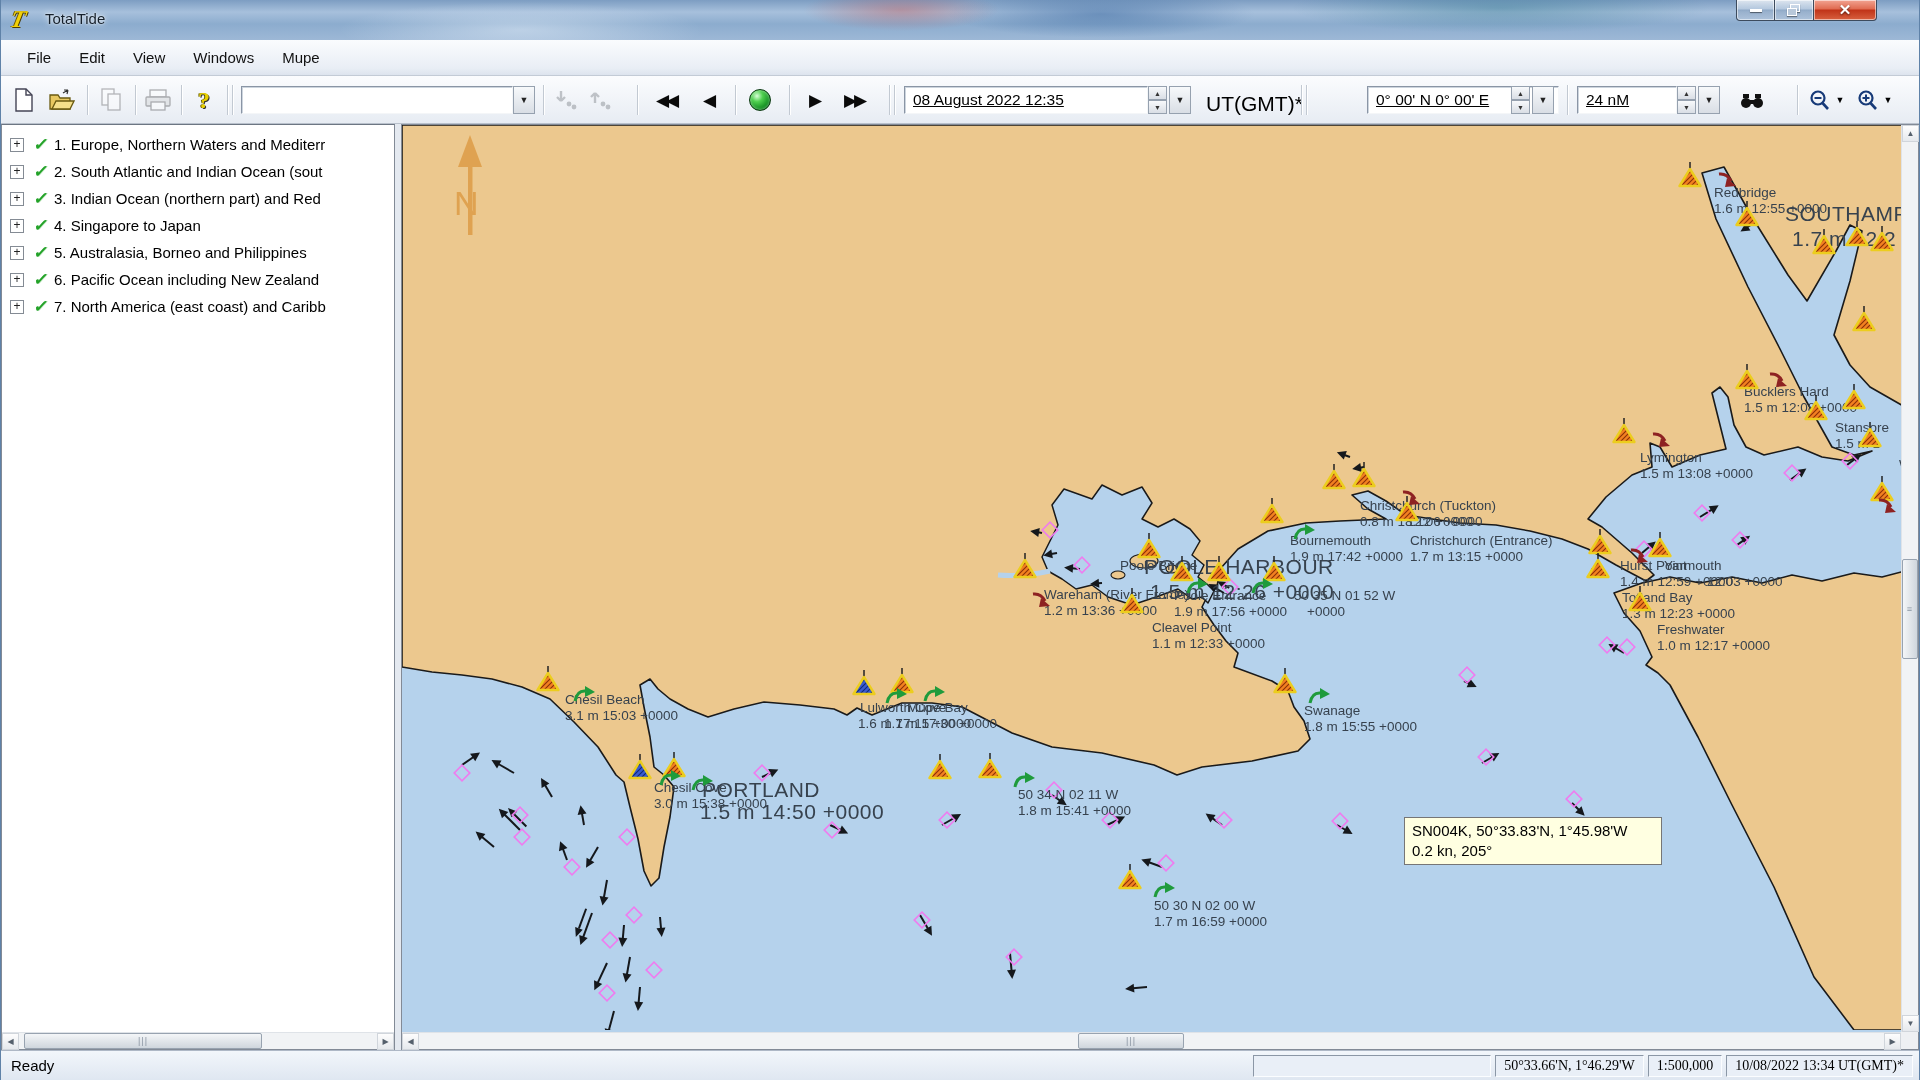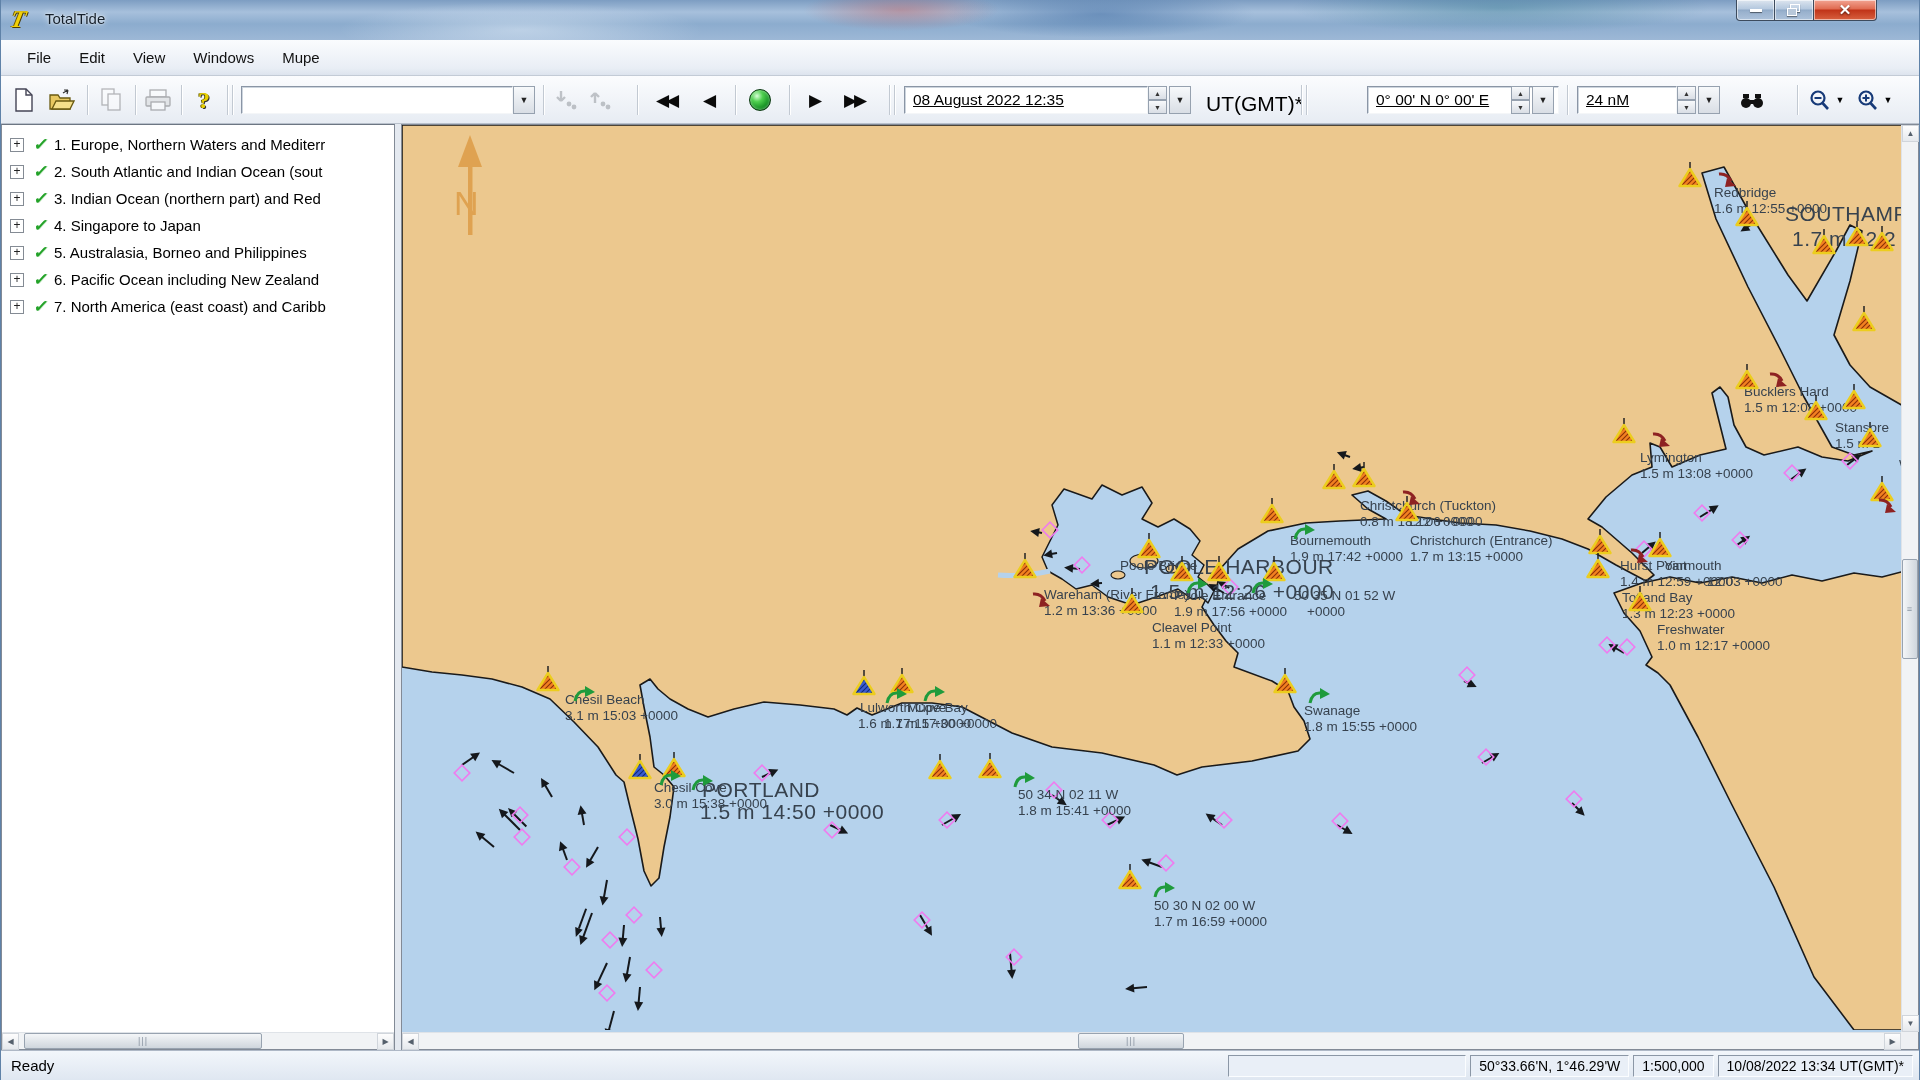--- a/index.html
+++ b/index.html
@@ -110,21 +110,21 @@
   .sb-corner { position:absolute; right:0; bottom:0; width:17px; height:17px; background:#eef0f3; }
 
   
   .statusbar { height:30px; flex:0 0 30px; display:flex; align-items:center;
     background:linear-gradient(180deg,#f2f6fb,#dfe7f1); border-top:1px solid #aeb8c6;
     padding:0 2px; font-size:14px; color:#000; }
   .status-ready { padding-left:8px; font-size:15px; }
   .spacer { flex:1 1 auto; }
   .spanel { height:22px; margin-right:4px; display:flex; align-items:center;
     padding:0 8px; border:1px solid; border-color:#8b97a6 #fbfdff #fbfdff #8b97a6;
-    background:#e9eff7; white-space:nowrap; }
+    background:#e9eff7; white-space:nowrap;font-family:Liberation Serif, serif; }
   .spanel.empty { width:238px; }
 </style>
 </head>
 <body>
 
 <div class="window">
 
   <div class="titlebar">
     <span class="app-icon">T</span>
     <span class="title-text">TotalTide</span>
@@ -890,20 +890,24 @@
             </g>
           </g>
 
         <g fill="#dfa14e" stroke="none" opacity="0.95">
           <rect x="66" y="30" width="4.5" height="80"></rect>
           <polygon points="68,10 56,42 80,42"></polygon>
           <text x="52" y="90" font-size="34" font-family="Liberation Sans, sans-serif">N</text>
         </g>
       </svg>
 
+      <div class="map-tooltip">
+        <div>SN004K, 50°33.83'N, 1°45.98'W</div>
+        <div>0.2 kn, 205°</div>
+      </div>
 
       <div class="sb sb-v" style="top:0;bottom:17px;right:0">
         <div class="sb-arrow" style="top:0;left:0">▲</div>
         <div class="sb-thumb" style="top:434px;left:0;width:16px;height:100px">
             <span class="grip">≡</span>
           </div>
         <div class="sb-arrow" style="bottom:0;left:0">▼</div>
       </div>
       <div class="sb sb-h" style="left:0;right:17px;bottom:0">
         <div class="sb-arrow" style="left:0;top:0">◀</div>

